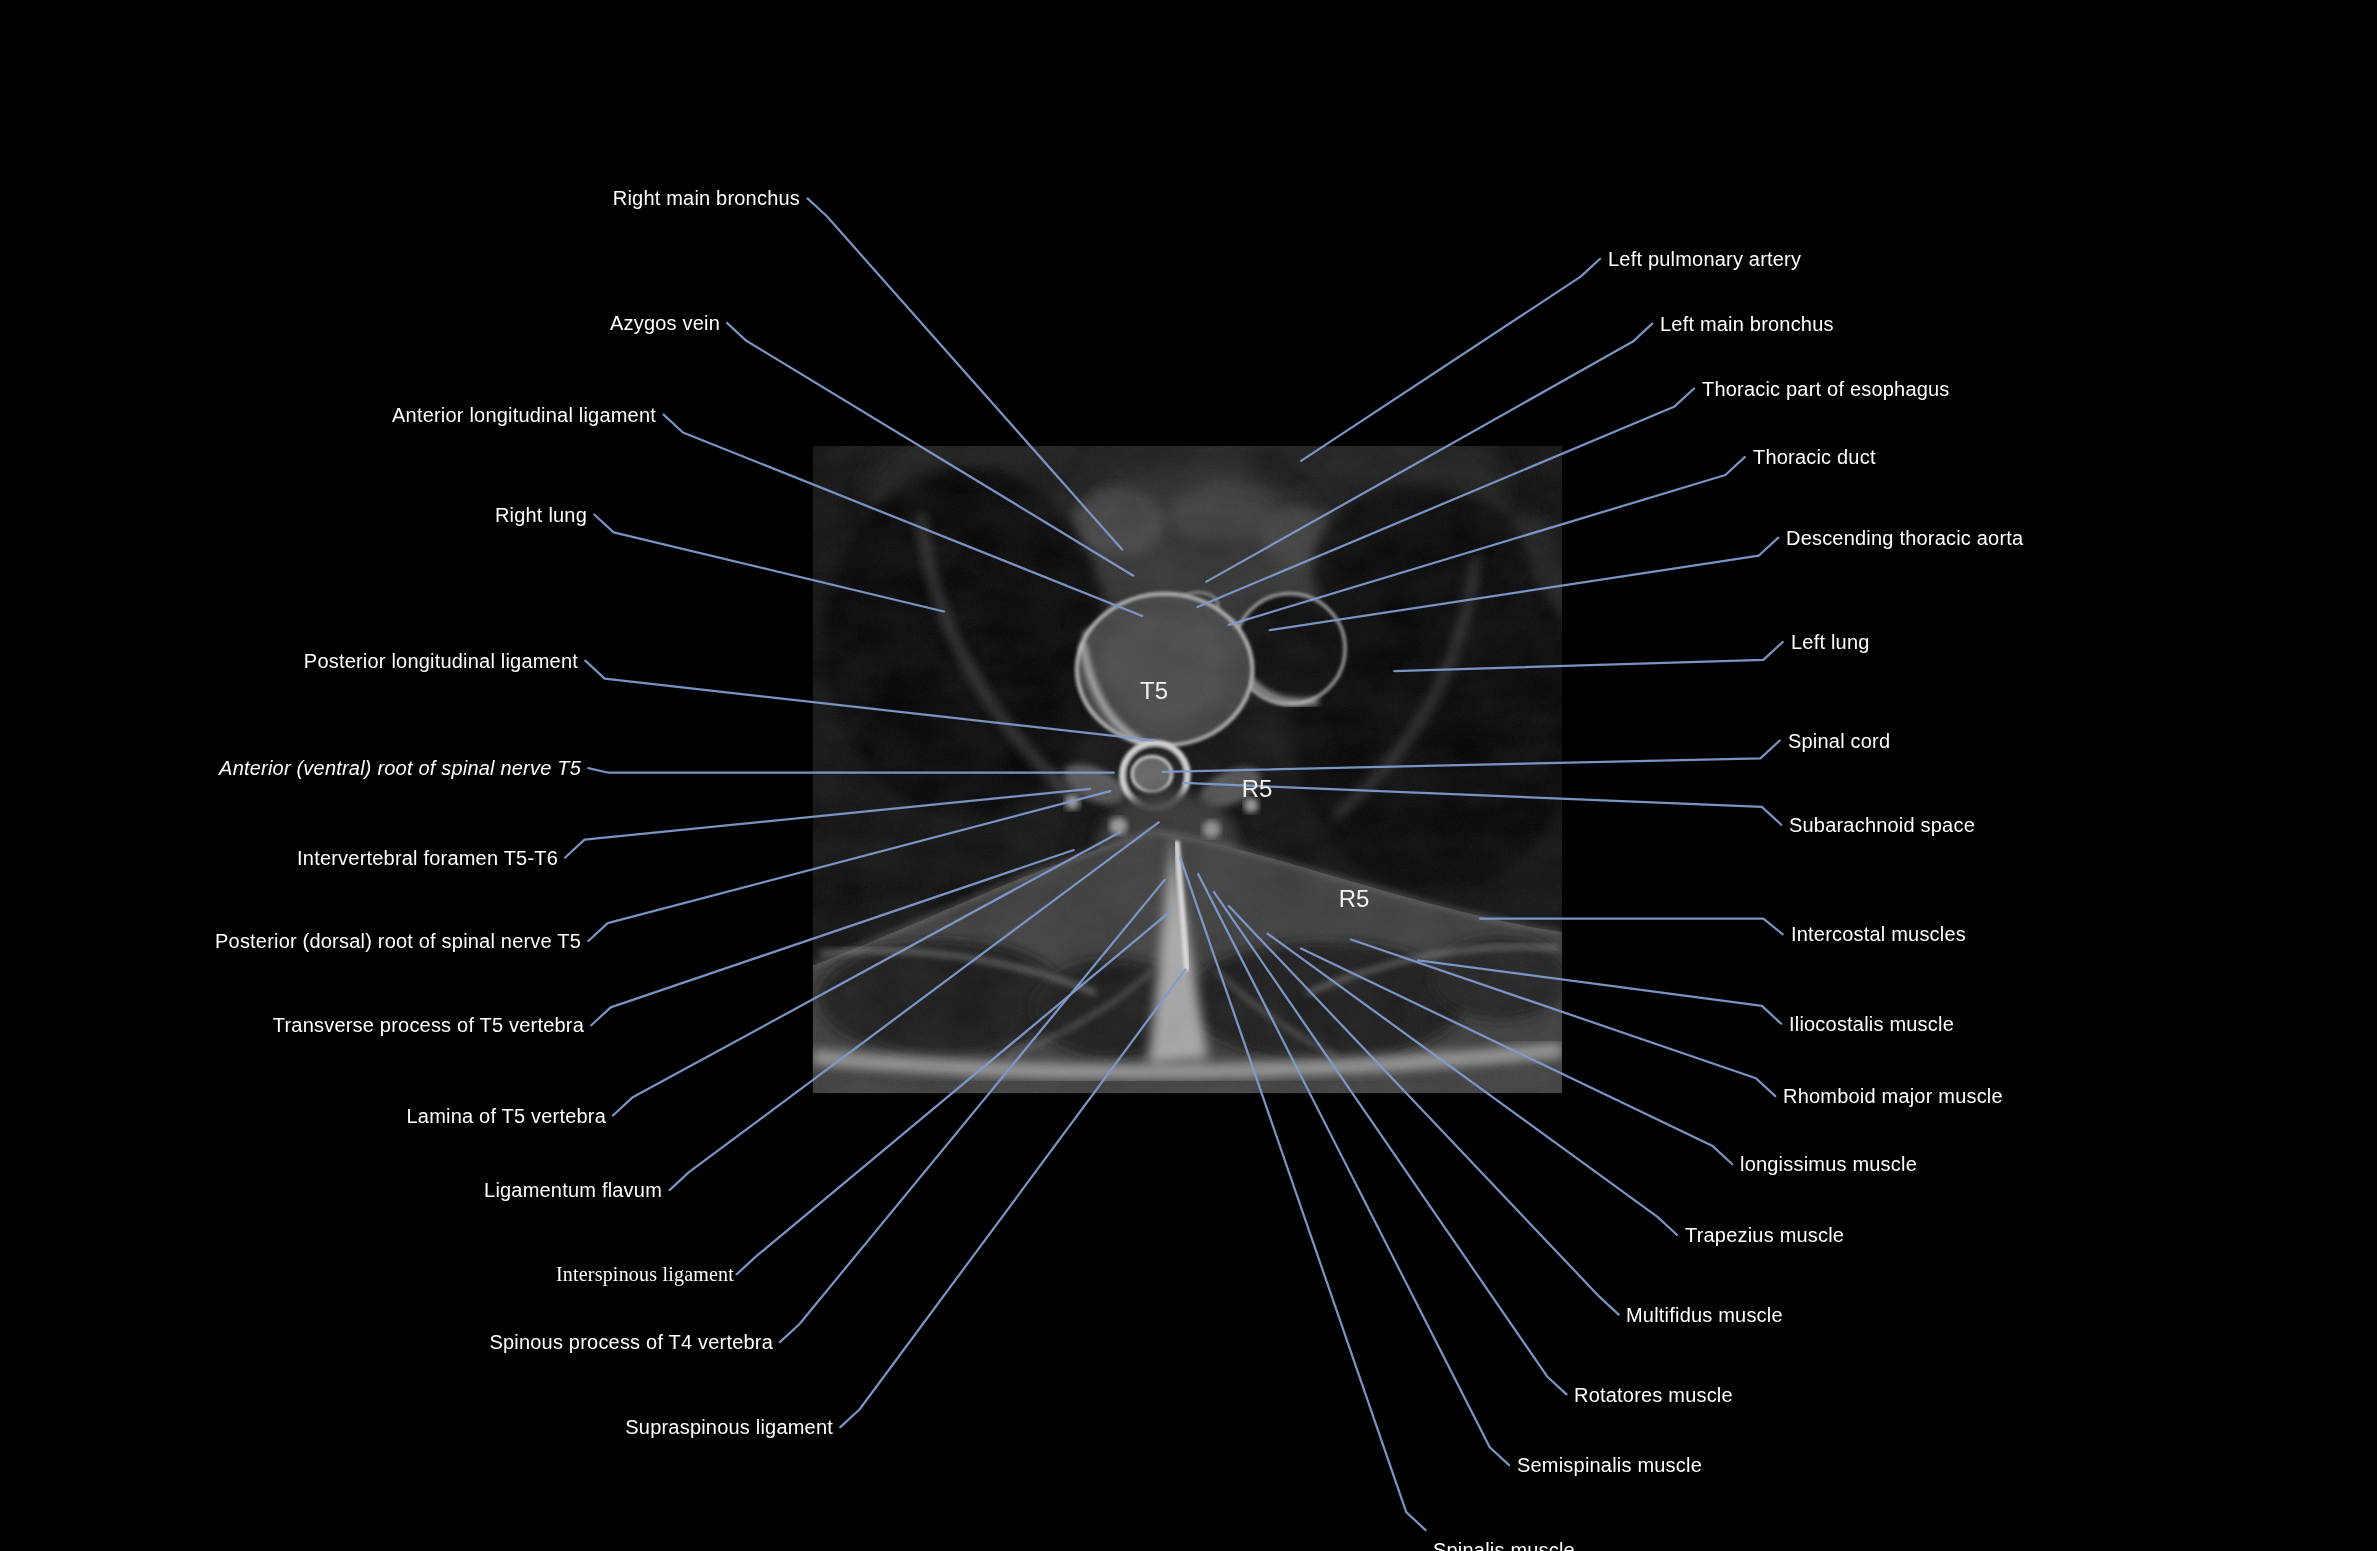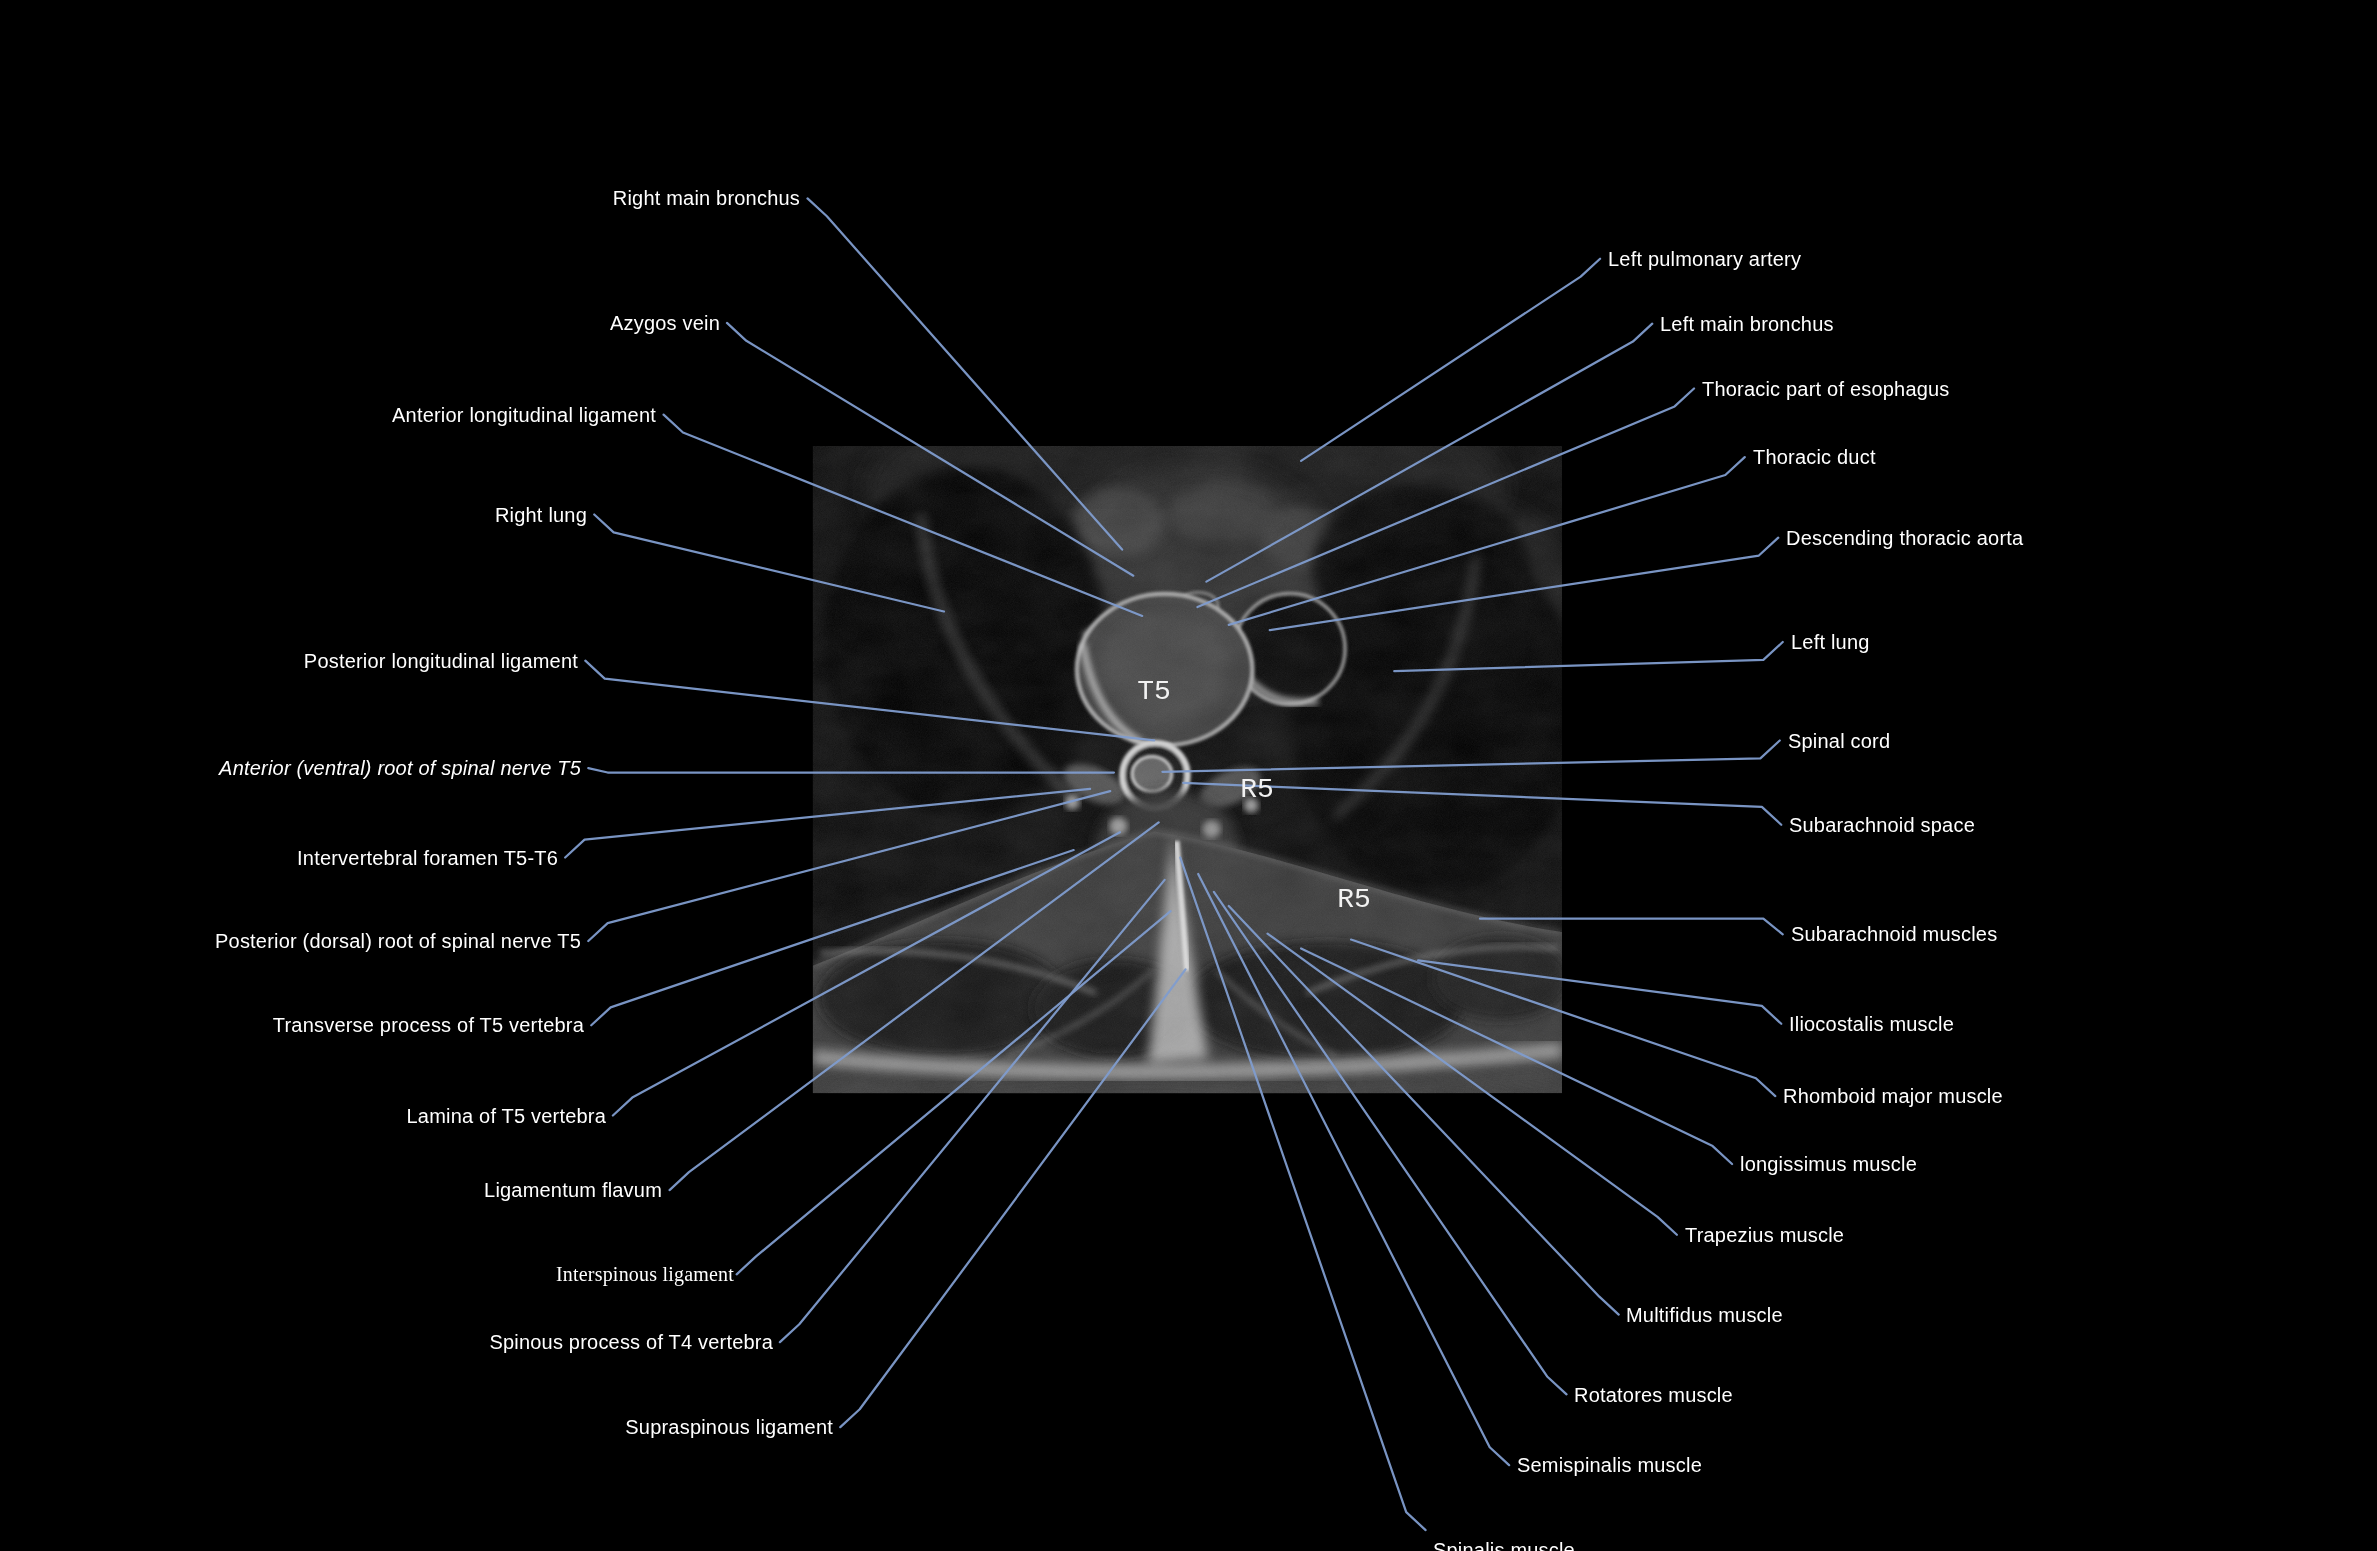--- a/index.html
+++ b/index.html
@@ -19,24 +19,23 @@
     font-size:20px;
     line-height:1.1;
     color:#ffffff;
     letter-spacing:0.2px;
   }
   .anat-label.side-left{transform:translate(-100%,-50%);}
   .anat-label.side-right{transform:translate(0,-50%);}
   .mri-annotation{
     position:absolute;
     transform:translate(-50%,-50%);
-    font-size:28px;
+    font-size:24px;
     color:#f2f2f2;
     white-space:nowrap;
-    font-family:Liberation Mono, monospace;
   }
 </style>
 </head>
 <body>
 
 <div id="stage">
 
   <svg id="mri-layer" viewBox="0 0 3188 2080" xmlns="http://www.w3.org/2000/svg">
     <defs>
       <filter id="b2">
@@ -177,21 +176,21 @@
       <div class="anat-label side-left" style="left: 773px; top: 1342px;">Spinous process of T4 vertebra</div>
       <div class="anat-label side-left" style="left: 833px; top: 1427px;">Supraspinous ligament</div>
       <div class="anat-label side-right" style="left: 1608px; top: 259px;">Left pulmonary artery</div>
       <div class="anat-label side-right" style="left: 1660px; top: 324px;">Left main bronchus</div>
       <div class="anat-label side-right" style="left: 1702px; top: 389px;">Thoracic part of esophagus</div>
       <div class="anat-label side-right" style="left: 1753px; top: 457px;">Thoracic duct</div>
       <div class="anat-label side-right" style="left: 1786px; top: 538px;">Descending thoracic aorta</div>
       <div class="anat-label side-right" style="left: 1791px; top: 642px;">Left lung</div>
       <div class="anat-label side-right" style="left: 1788px; top: 741px;">Spinal cord</div>
       <div class="anat-label side-right" style="left: 1789px; top: 825px;">Subarachnoid space</div>
-      <div class="anat-label side-right" style="left: 1791px; top: 934px;">Subarachnoid muscles</div>
+      <div class="anat-label side-right" style="left: 1791px; top: 934px;">Intercostal muscles</div>
       <div class="anat-label side-right" style="left: 1789px; top: 1024px;">Iliocostalis muscle</div>
       <div class="anat-label side-right" style="left: 1783px; top: 1096px;">Rhomboid major muscle</div>
       <div class="anat-label side-right" style="left: 1740px; top: 1164px;">longissimus muscle</div>
       <div class="anat-label side-right" style="left: 1685px; top: 1235px;">Trapezius muscle</div>
       <div class="anat-label side-right" style="left: 1626px; top: 1315px;">Multifidus muscle</div>
       <div class="anat-label side-right" style="left: 1574px; top: 1395px;">Rotatores muscle</div>
       <div class="anat-label side-right" style="left: 1517px; top: 1465px;">Semispinalis muscle</div>
       <div class="anat-label side-right" style="left: 1433px; top: 1530px; margin-top: 20px;">Spinalis muscle</div>
       <span class="mri-annotation" style="left: 1154px; top: 691px;">T5</span>
       <span class="mri-annotation" style="left: 1257px; top: 789px;">R5</span>

